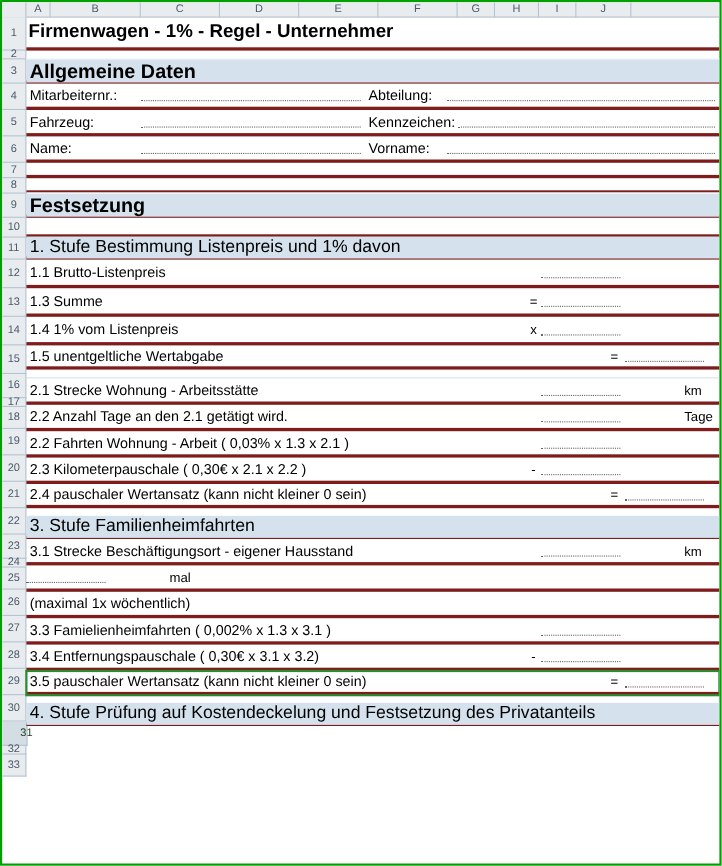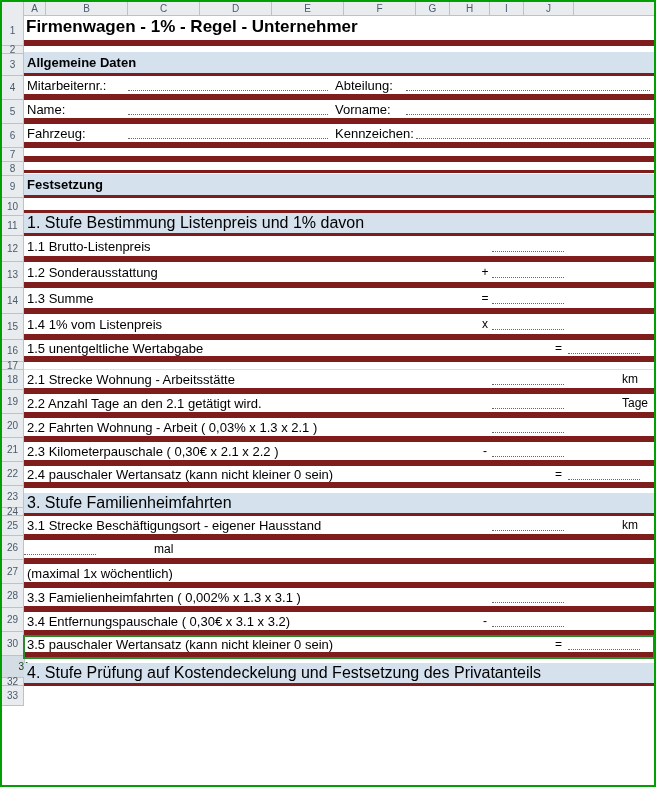--- a/index.html
+++ b/index.html
@@ -55,34 +55,34 @@
   padding-left: 22px;
 }
 .sheet {
   flex: 1;
   display: flex;
   flex-direction: column;
   position: relative;
 }
 .row {
   display: flex;
-  border-bottom: 6px solid #7f1d1d;
+  border-bottom: 3px solid #7f1d1d;
   align-items: center;
 }
 .row.hgap { height: 8px; border-bottom: 1px solid #d9e0e6; }
 .title {
   font-weight: bold;
   font-size: 17px;
   padding: 4px 2px;
   height: 30px;
 }
 .section-hdr {
   background: #d5e2ee;
   font-weight: bold;
-  font-size: 13px;
+  font-size: 18px;
   padding: 2px 3px;
   width: 100%;
   height: 22px;
   line-height: 18px;
   border-top: 1px solid #fff;
 }
 .sub-hdr {
   background: #d5e2ee;
   font-size: 16px;
   padding: 2px 3px;
@@ -188,59 +188,53 @@
     </div>
 
     <div class="row" style="height:24px">
       <div class="lbl" style="width:104px">Mitarbeiternr.:</div>
       <div class="dot-input" style="max-width:200px"></div>
       <div class="lbl" style="width:74px">Abteilung:</div>
       <div class="dot-input"></div>
     </div>
 
     <div class="row" style="height:24px">
+      <div class="lbl" style="width:104px">Fahrzeug:</div>
+      <div class="dot-input" style="max-width:200px"></div>
+      <div class="lbl" style="width:84px">Kennzeichen:</div>
+      <div class="dot-input"></div>
+    </div>
+
+    <div class="row" style="height:24px">
       <div class="lbl" style="width:104px">Name:</div>
       <div class="dot-input" style="max-width:200px"></div>
       <div class="lbl" style="width:74px">Vorname:</div>
       <div class="dot-input"></div>
     </div>
 
-    <div class="row" style="height:24px">
-      <div class="lbl" style="width:104px">Fahrzeug:</div>
-      <div class="dot-input" style="max-width:200px"></div>
-      <div class="lbl" style="width:84px">Kennzeichen:</div>
-      <div class="dot-input"></div>
-    </div>
-
     <div class="row" style="height:14px"></div>
     <div class="row" style="height:14px"></div>
 
     <div class="row" style="height:22px">
       <div class="section-hdr">Festsetzung</div>
     </div>
 
     <div class="row" style="height:18px"></div>
 
     <div class="row" style="height:20px">
       <div class="sub-hdr">1. Stufe Bestimmung Listenpreis und 1% davon</div>
     </div>
 
     <div class="row" style="height:26px">
       <div class="lbl" style="flex:1">1.1  Brutto-Listenpreis</div>
       <div class="op"></div>
       <div class="dot-short"></div>
       <div style="width:90px"></div>
     </div>
 
-    <div class="row" style="height:26px">
-      <div class="lbl" style="flex:1">1.2  Sonderausstattung</div>
-      <div class="op">+</div>
-      <div class="dot-short"></div>
-      <div style="width:90px"></div>
-    </div>
 
     <div class="row" style="height:26px">
       <div class="lbl" style="flex:1">1.3  Summe</div>
       <div class="op">=</div>
       <div class="dot-short"></div>
       <div style="width:90px"></div>
     </div>
 
     <div class="row" style="height:26px">
       <div class="lbl" style="flex:1">1.4  1% vom Listenpreis</div>

